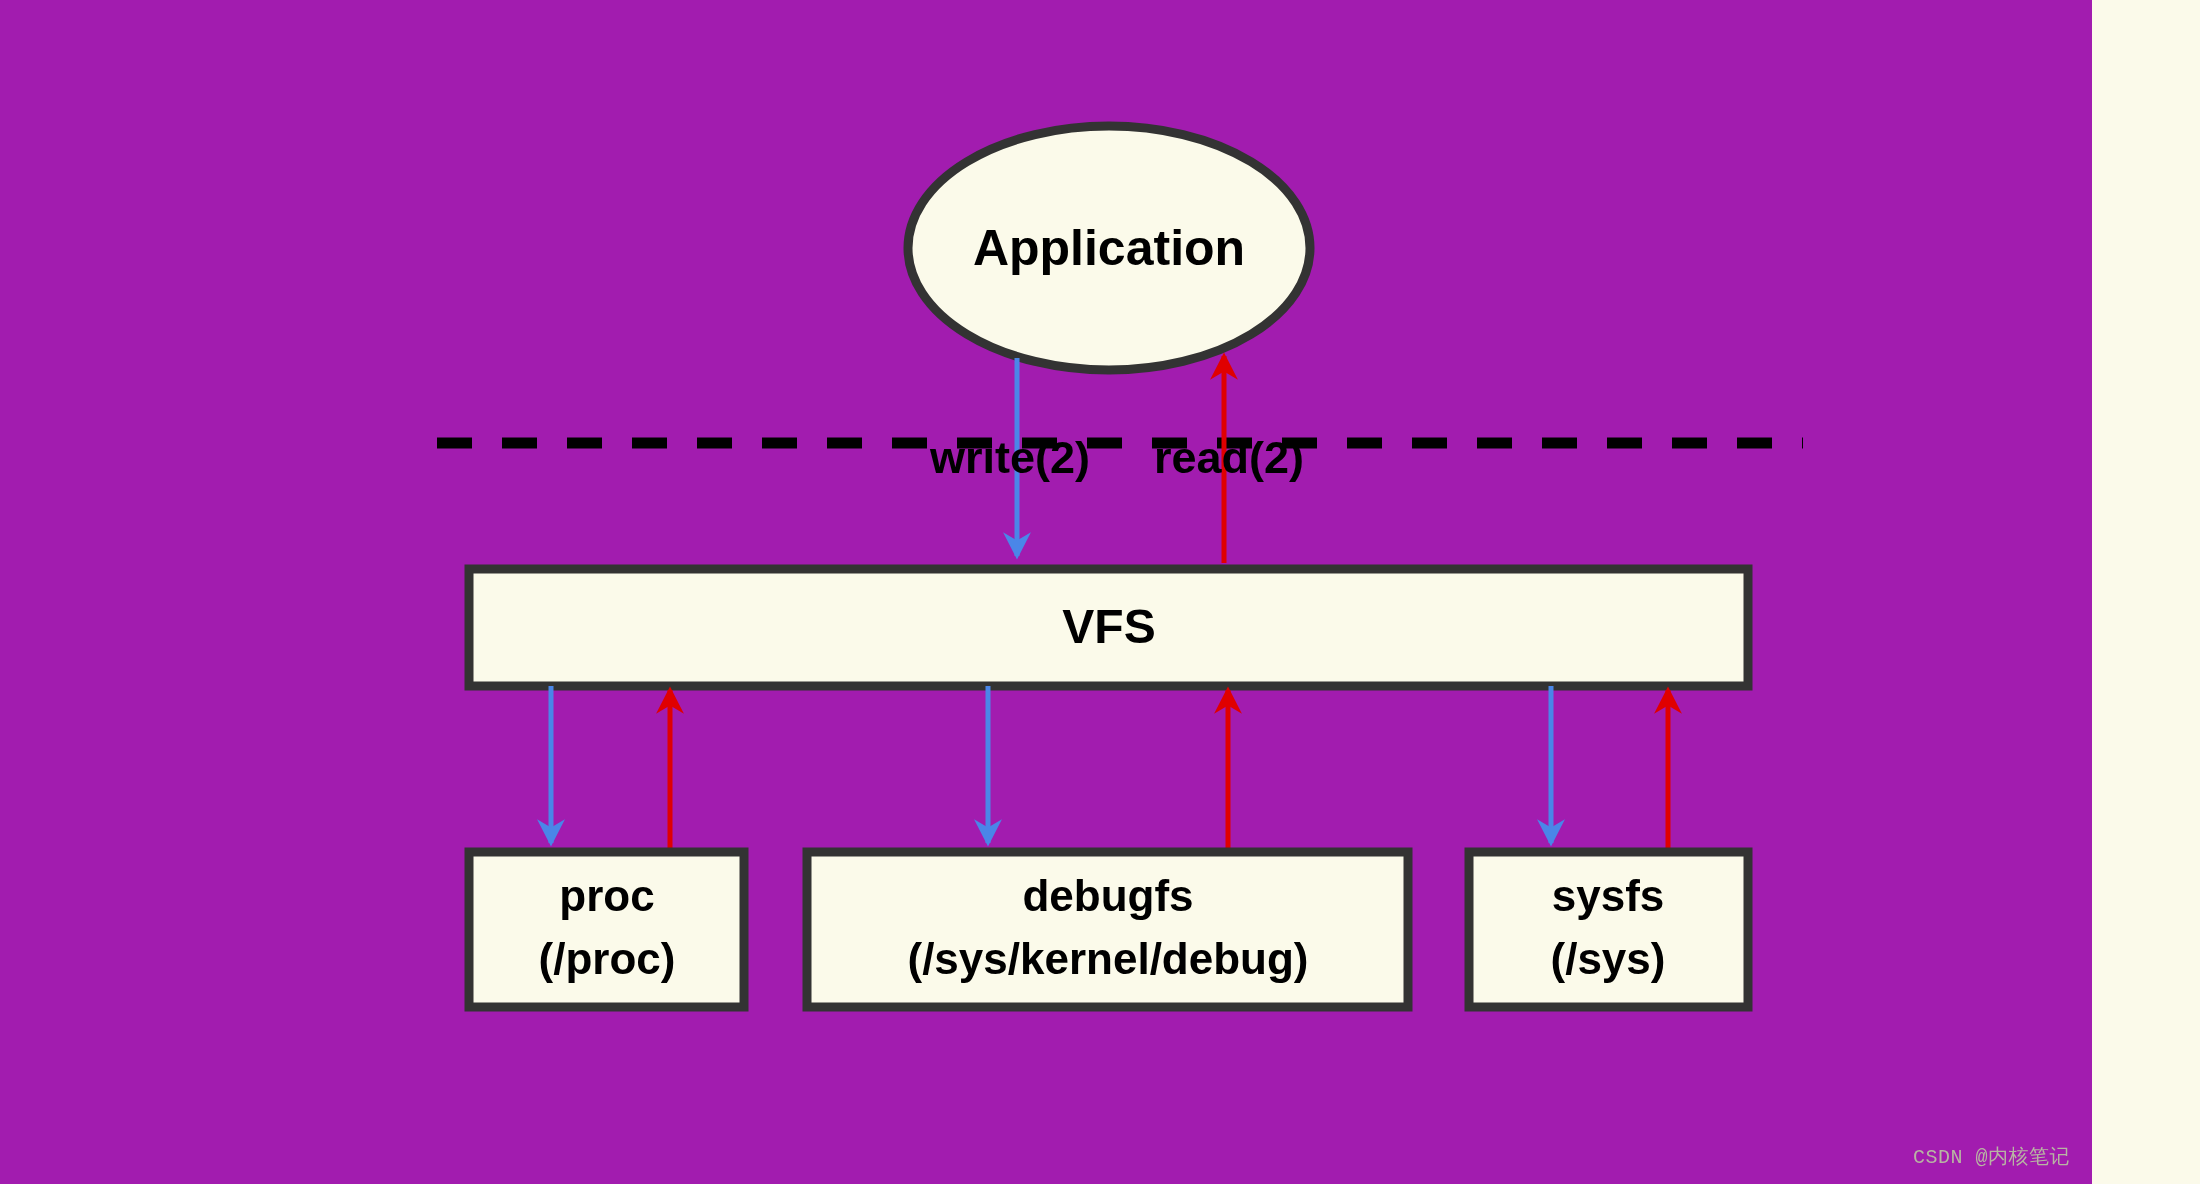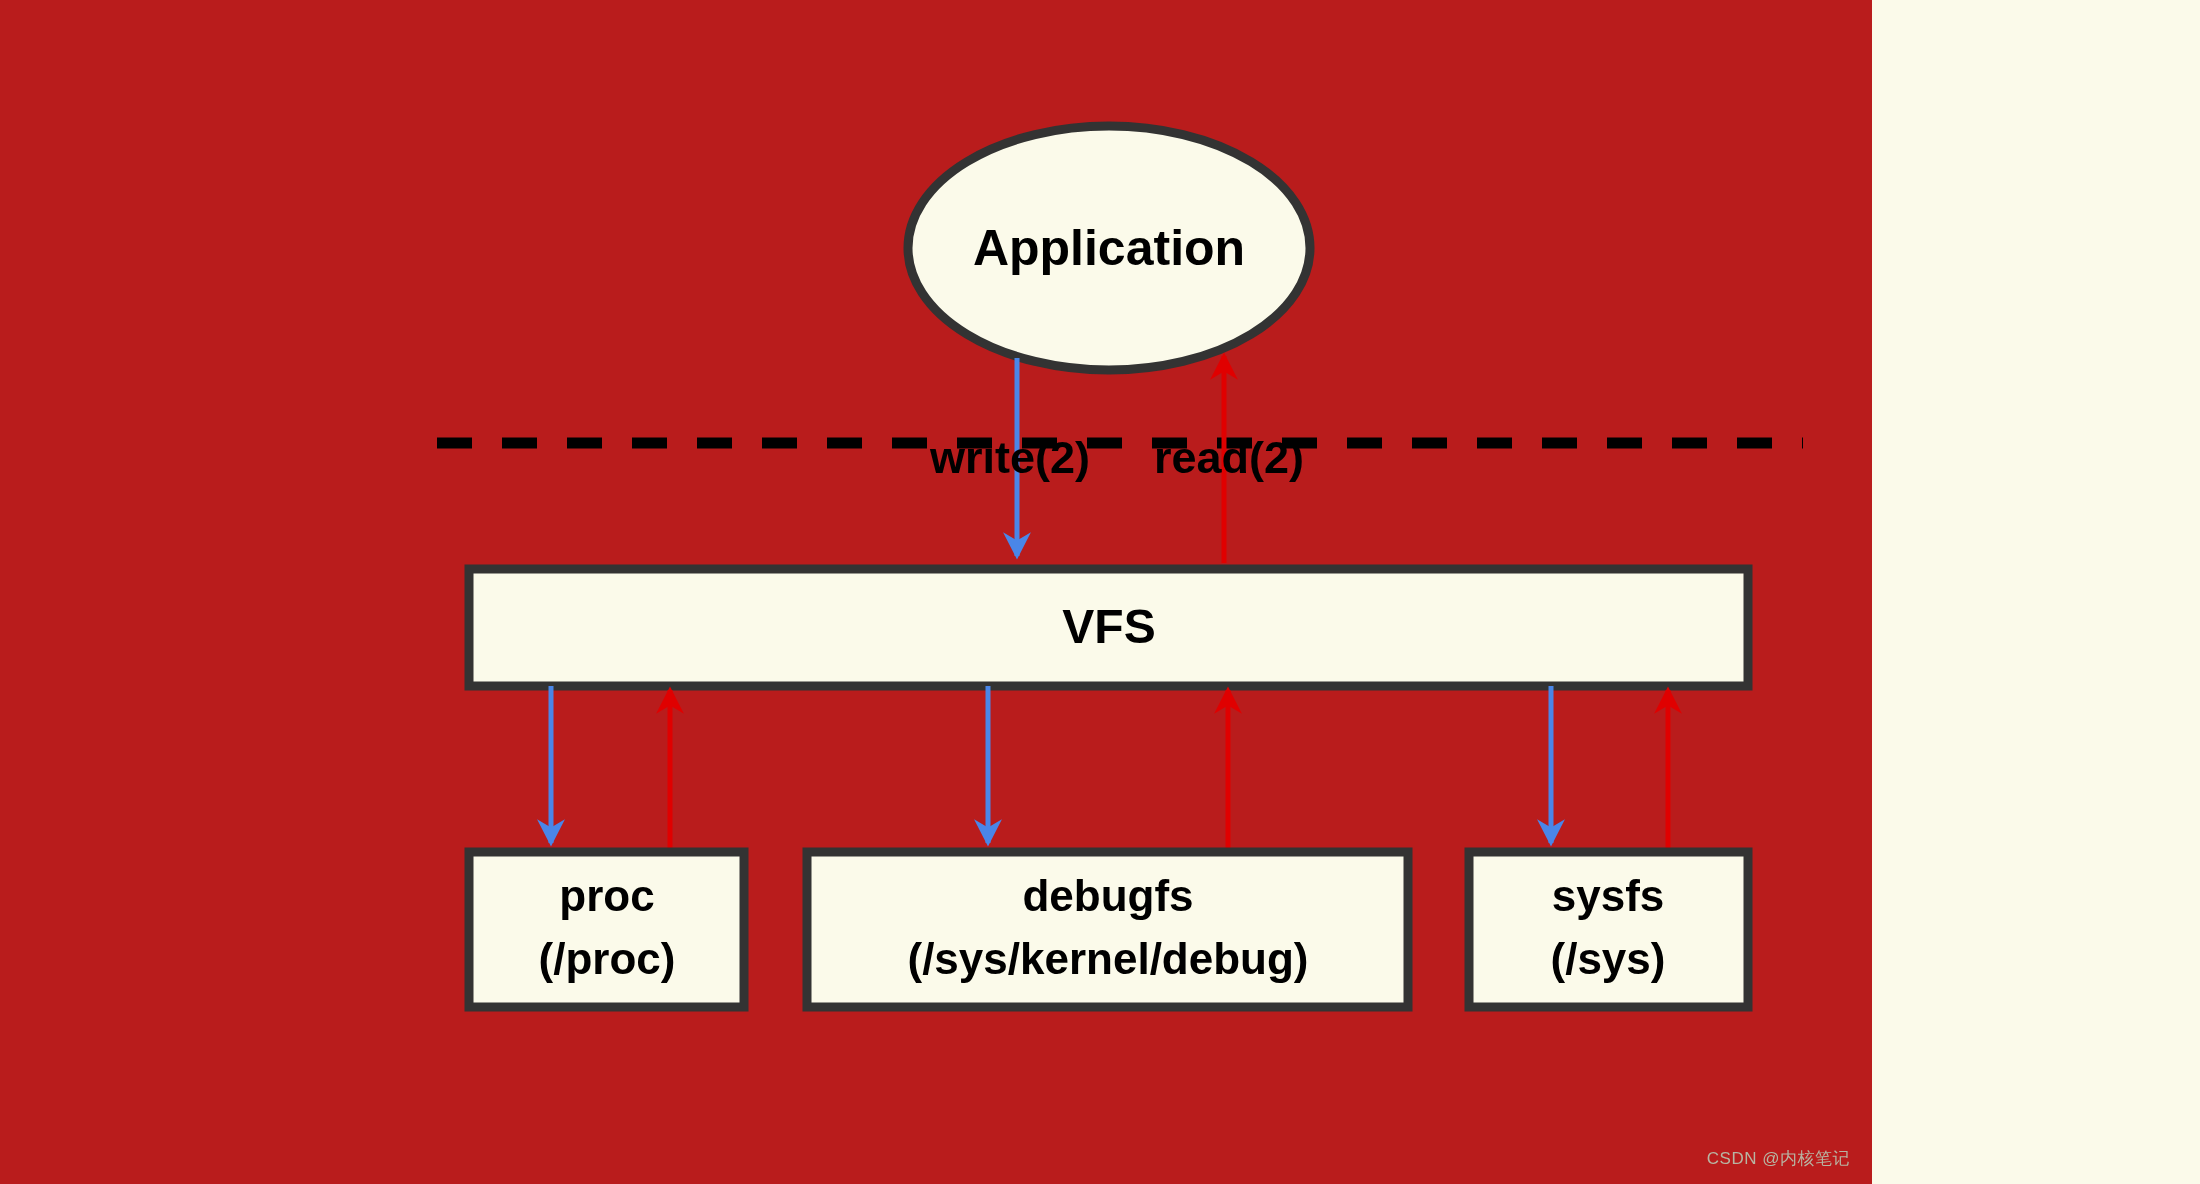--- a/index.html
+++ b/index.html
@@ -2,23 +2,23 @@
 <html><head>
 <meta charset="utf-8">
 <style>
   html, body {
     margin: 0;
     padding: 0;
     background: #fbfaea;
   }
   #canvas {
     position: relative;
-    width: 1872px;
+    width: 2092px;
     height: 1184px;
-    background: #b91c1c;
+    background: #a21caf;
     overflow: hidden;
     font-family: "Liberation Sans", sans-serif;
   }
   #diagram-svg {
     position: absolute;
     left: 0;
     top: 0;
     width: 2200px;
     height: 1184px;
   }
@@ -33,22 +33,22 @@
     font-family: "Liberation Sans", sans-serif;
     font-weight: bold;
     fill: #000000;
     text-anchor: middle;
     dominant-baseline: middle;
   }
   .watermark {
     position: absolute;
     right: 22px;
     bottom: 14px;
-    font-family: Liberation Sans, sans-serif;
-    font-size: 17px;
+    font-family: Liberation Mono, monospace;
+    font-size: 20px;
     color: #b8b5a3;
     letter-spacing: 0.5px;
     white-space: nowrap;
     margin-left: 24px;
   }
 </style>
 </head>
 <body>
 
 <div id="canvas">

